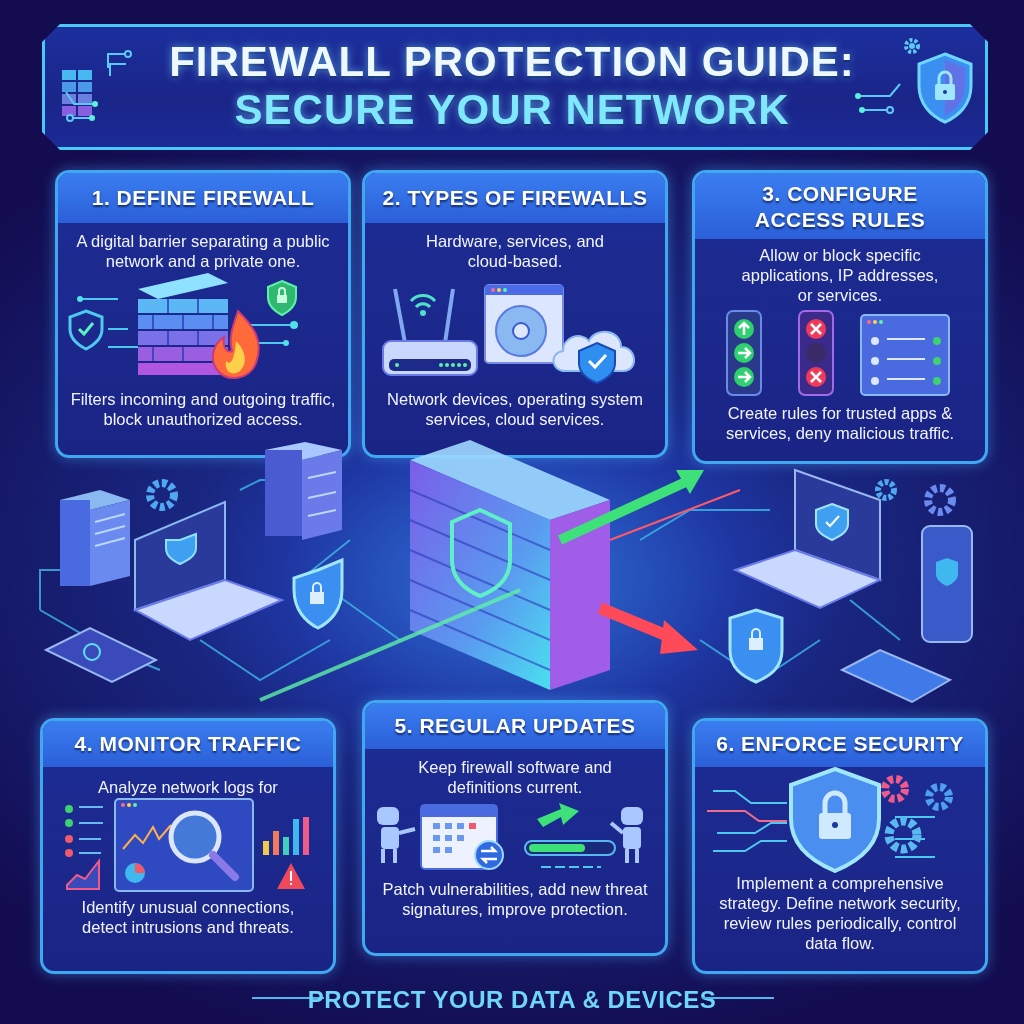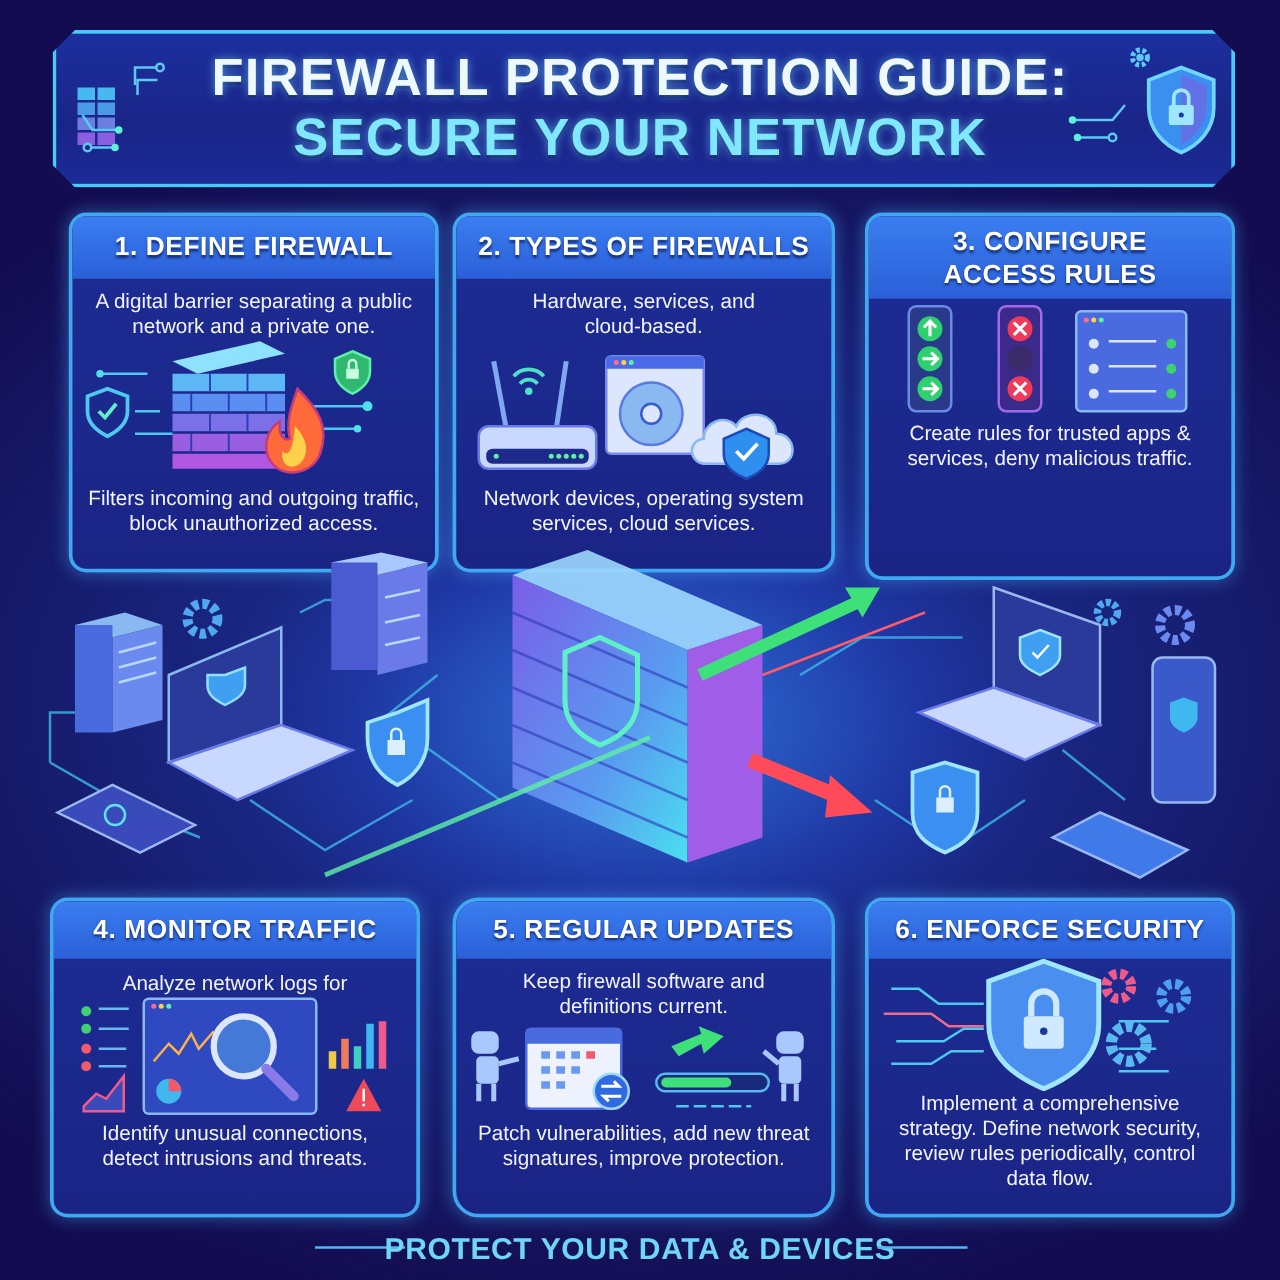--- a/index.html
+++ b/index.html
@@ -166,20 +166,21 @@
         <path d="M232 72 L250 80 V92 C250 102 242 108 232 112 C222 108 214 102 214 92 V80 Z" fill="#2f8ff0" stroke="#1a4ab8" stroke-width="2"></path>
         <path d="M224 90 L230 96 L241 84" stroke="#fff" stroke-width="3" fill="none"></path>
       </g>
     </svg>
   </div>
   <div class="card-text">Network devices, operating system services, cloud services.</div>
 </div>
 
 <div class="card" style="left:692px;top:170px;width:290px;height:288px;">
   <div class="card-head" style="padding:8px 30px 6px">3. CONFIGURE ACCESS RULES</div>
+  <div class="card-text" style="margin-top:6px;padding:0 40px">Allow or block specific applications, IP addresses, or services.</div>
   <div class="card-illus" style="height:98px">
     <svg width="284" height="98">
       <g>
         <rect x="32" y="6" width="34" height="84" rx="6" fill="#2a3a8a" stroke="#6a8ae8" stroke-width="2"></rect>
         <circle cx="49" cy="24" r="10" fill="#2fd070"></circle>
           <circle cx="49" cy="48" r="10" fill="#2fd070"></circle>
           <circle cx="49" cy="72" r="10" fill="#2fd070"></circle>
         <path d="M49 30 V18 M44 23 L49 18 L54 23" stroke="#fff" stroke-width="2.5" fill="none"></path>
         <path d="M43 48 H55 M50 43 L55 48 L50 53" stroke="#fff" stroke-width="2.5" fill="none"></path>
         <path d="M43 72 H55 M50 67 L55 72 L50 77" stroke="#fff" stroke-width="2.5" fill="none"></path>
@@ -362,21 +363,21 @@
       <g>
         <polygon points="248,66 262,92 234,92" fill="#f04a5a"></polygon>
           <rect x="247" y="74" width="2" height="10" fill="#fff"></rect>
           <rect x="247" y="86" width="2" height="2" fill="#fff"></rect>
       </g>
     </svg>
   </div>
   <div class="card-text" style="padding:0 16px">Identify unusual connections, detect intrusions and threats.</div>
 </div>
 
-<div class="card" style="left:362px;top:718px;width:300px;height:250px;border-radius:21px;">
+<div class="card" style="left:362px;top:700px;width:300px;height:250px;">
   <div class="card-head" style="padding:10px 6px">5. REGULAR UPDATES</div>
   <div class="card-text" style="margin-top:8px;padding:0 36px">Keep firewall software and definitions current.</div>
   <div class="card-illus" style="height:82px">
     <svg width="294" height="82">
       <g>
         <rect x="12" y="10" width="22" height="18" rx="6" fill="#a8c8ff"></rect>
           <rect x="16" y="30" width="18" height="22" rx="4" fill="#a8c8ff"></rect>
         <line x1="18" y1="52" x2="18" y2="66" stroke="#a8c8ff" stroke-width="4"></line>
           <line x1="30" y1="52" x2="30" y2="66" stroke="#a8c8ff" stroke-width="4"></line>
         <line x1="34" y1="36" x2="50" y2="32" stroke="#a8c8ff" stroke-width="4"></line>

